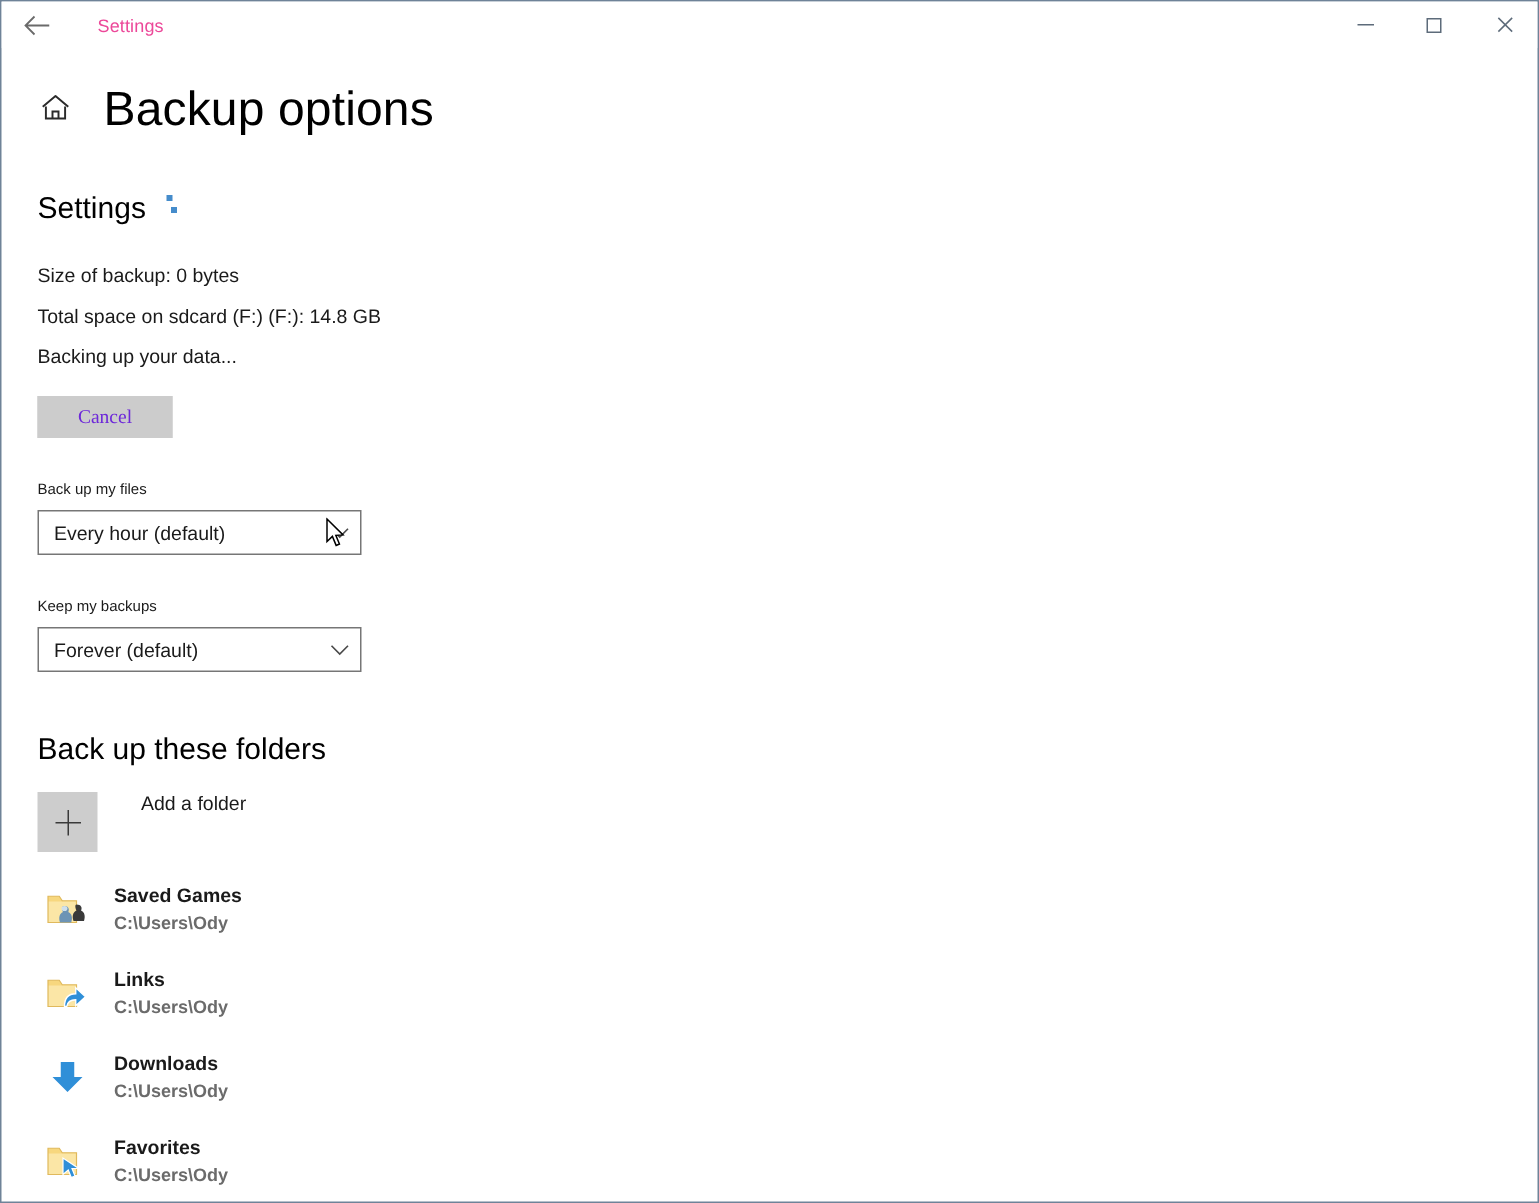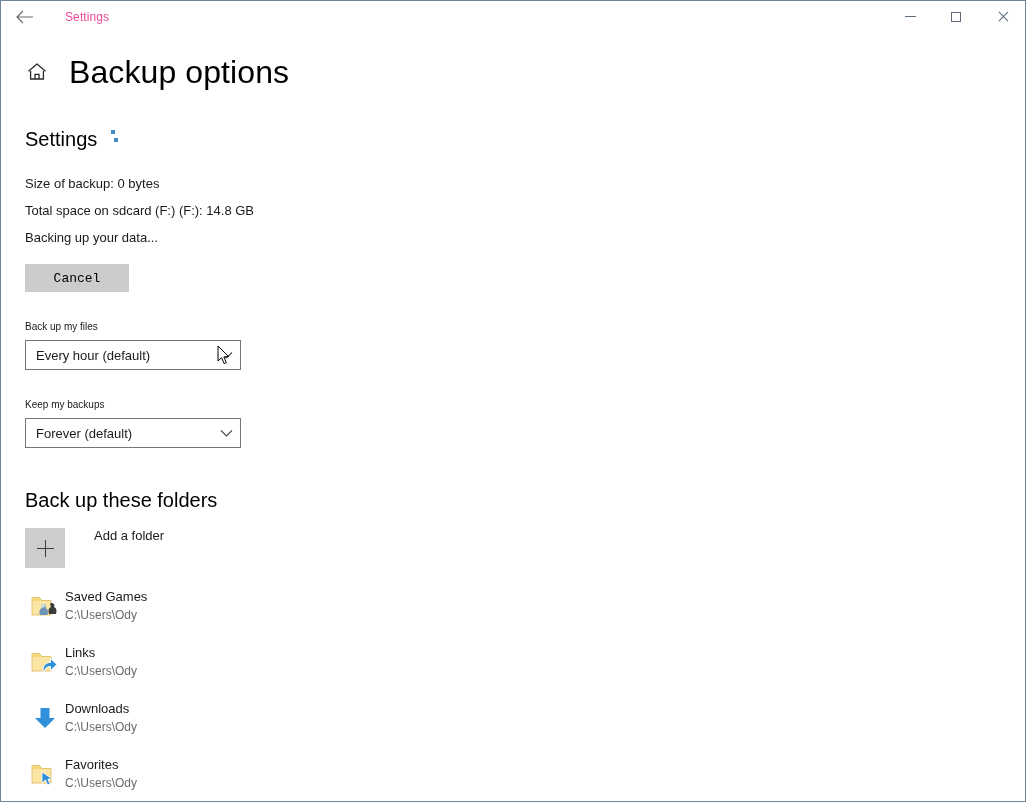--- a/index.html
+++ b/index.html
@@ -123,26 +123,26 @@
   .info-line {
     font-size: 13px;
     color: #1a1a1a;
     margin-top: 0;
     line-height: 27px;
   }
   .info-lines { margin-top: 21px; }
 
   .cancel-button {
     margin-top: 13px;
-    width: 104px;
+    width: 90px;
     height: 28px;
     background: #cccccc;
     border: 1px solid #cccccc;
-    color: #000000;
-    font-family: Liberation Mono, monospace;
+    color: #6d28d9;
+    font-family: Liberation Serif, serif;
     font-size: 13px;
     padding: 0;
     cursor: default;
   }
 
   .field-group { margin-top: 29px; }
   .field-label {
     font-size: 10px;
     color: #1a1a1a;
     display: block;
@@ -224,21 +224,21 @@
     width: 400px;
   }
   .folder-icon-wrap {
     width: 40px;
     height: 34px;
     display: flex;
     align-items: center;
     justify-content: center;
     flex: none;
   }
-  .folder-text { margin-left: 0; }
+  .folder-text { margin-left: 11px; font-weight: bold; }
   .folder-name {
     font-size: 13px;
     color: #1a1a1a;
     line-height: 18px;
   }
   .folder-path {
     font-size: 12px;
     color: #6b6b6b;
     line-height: 18px;
   }

